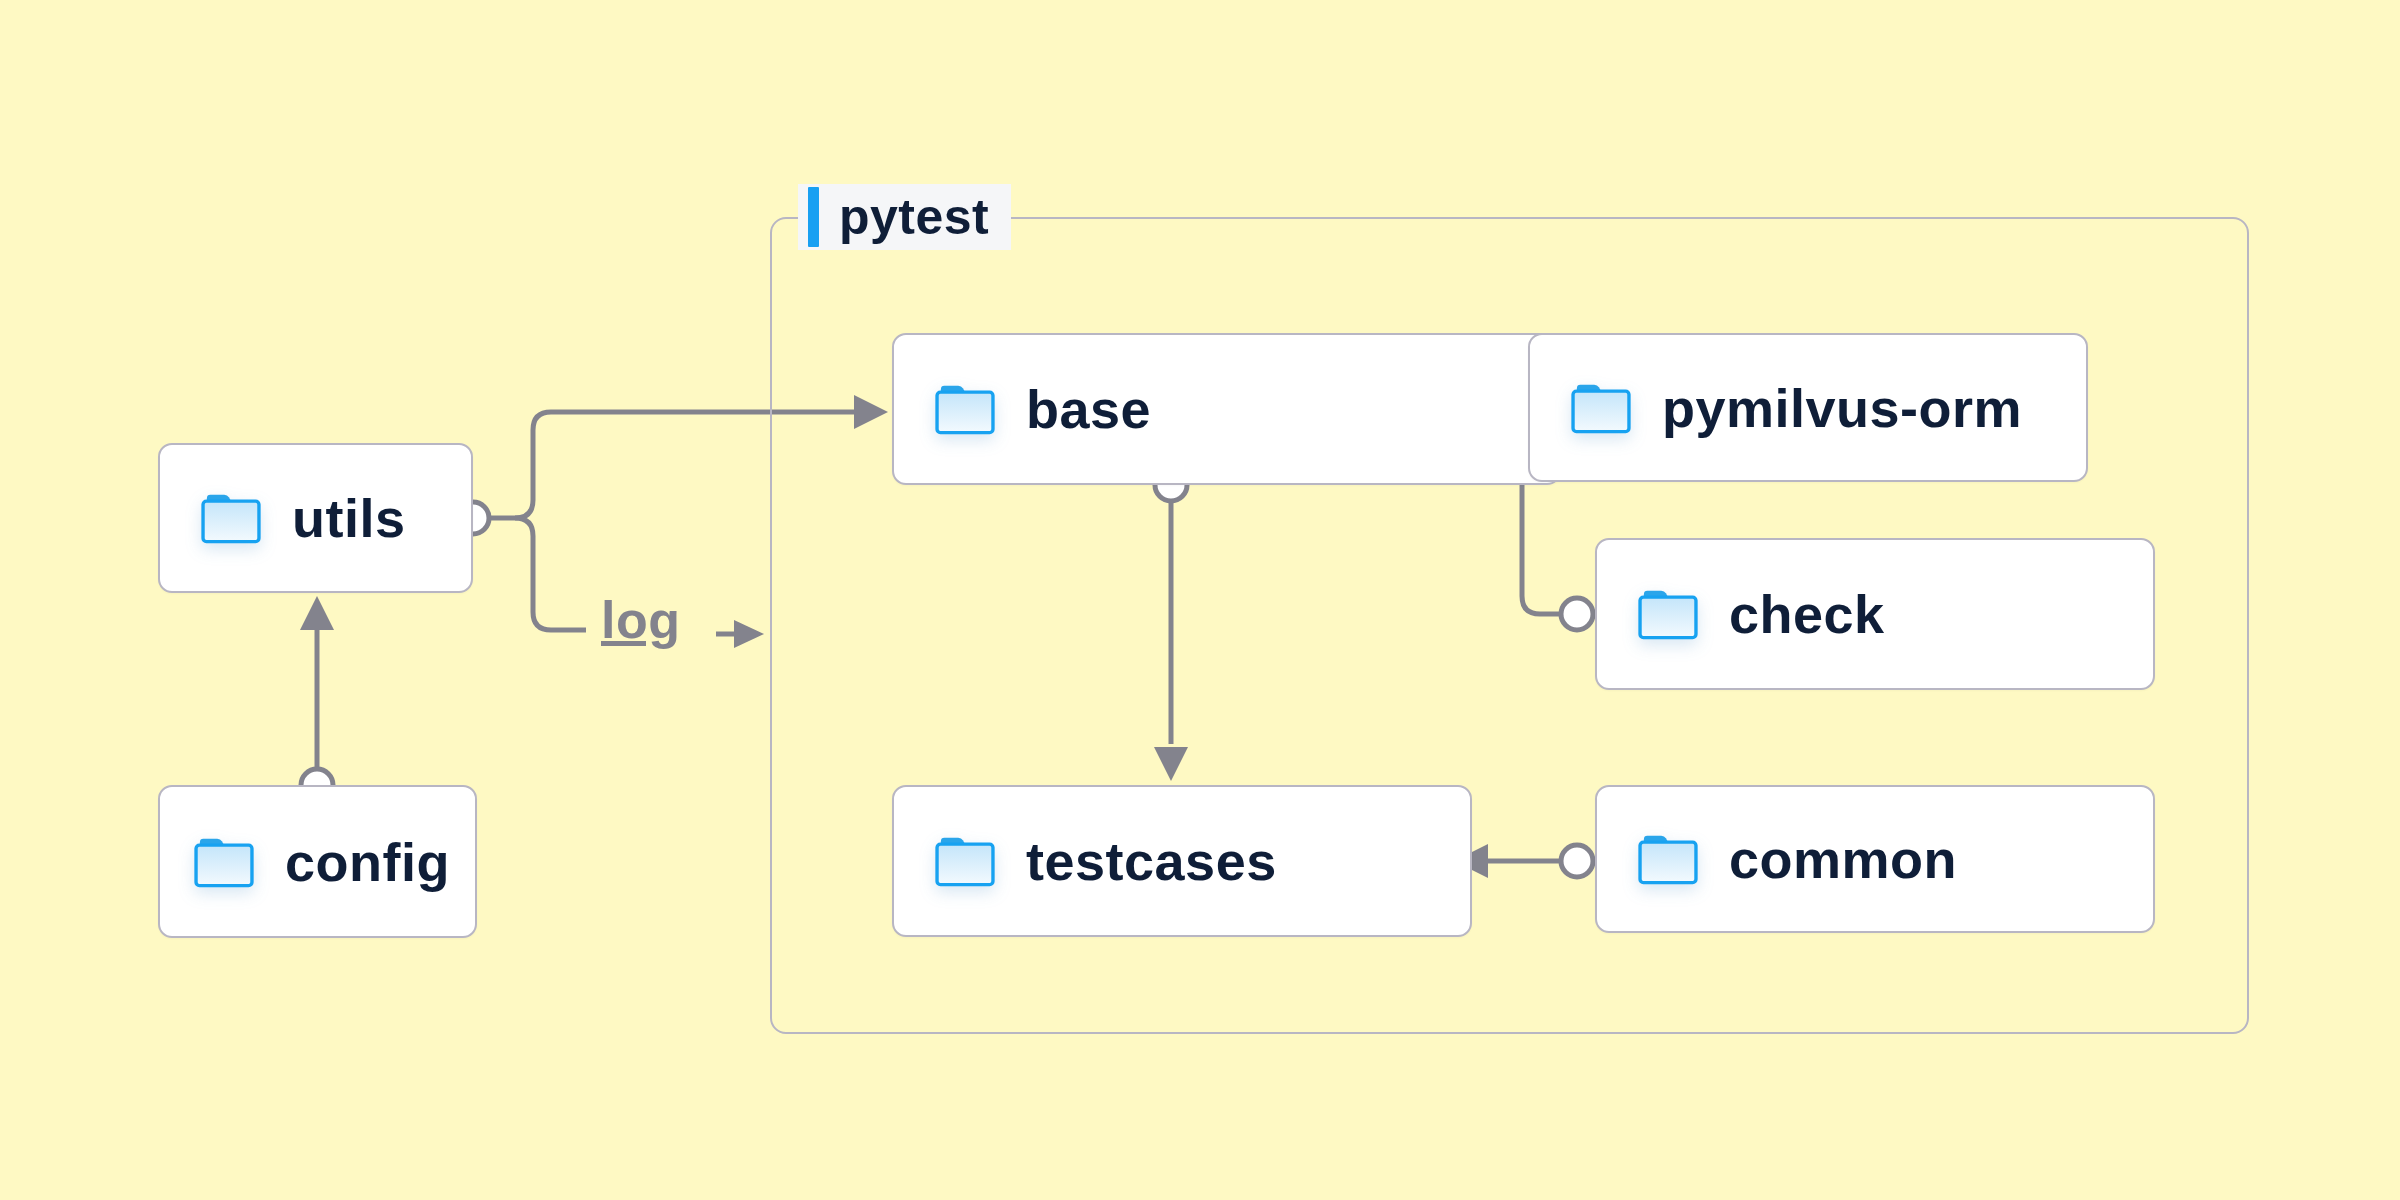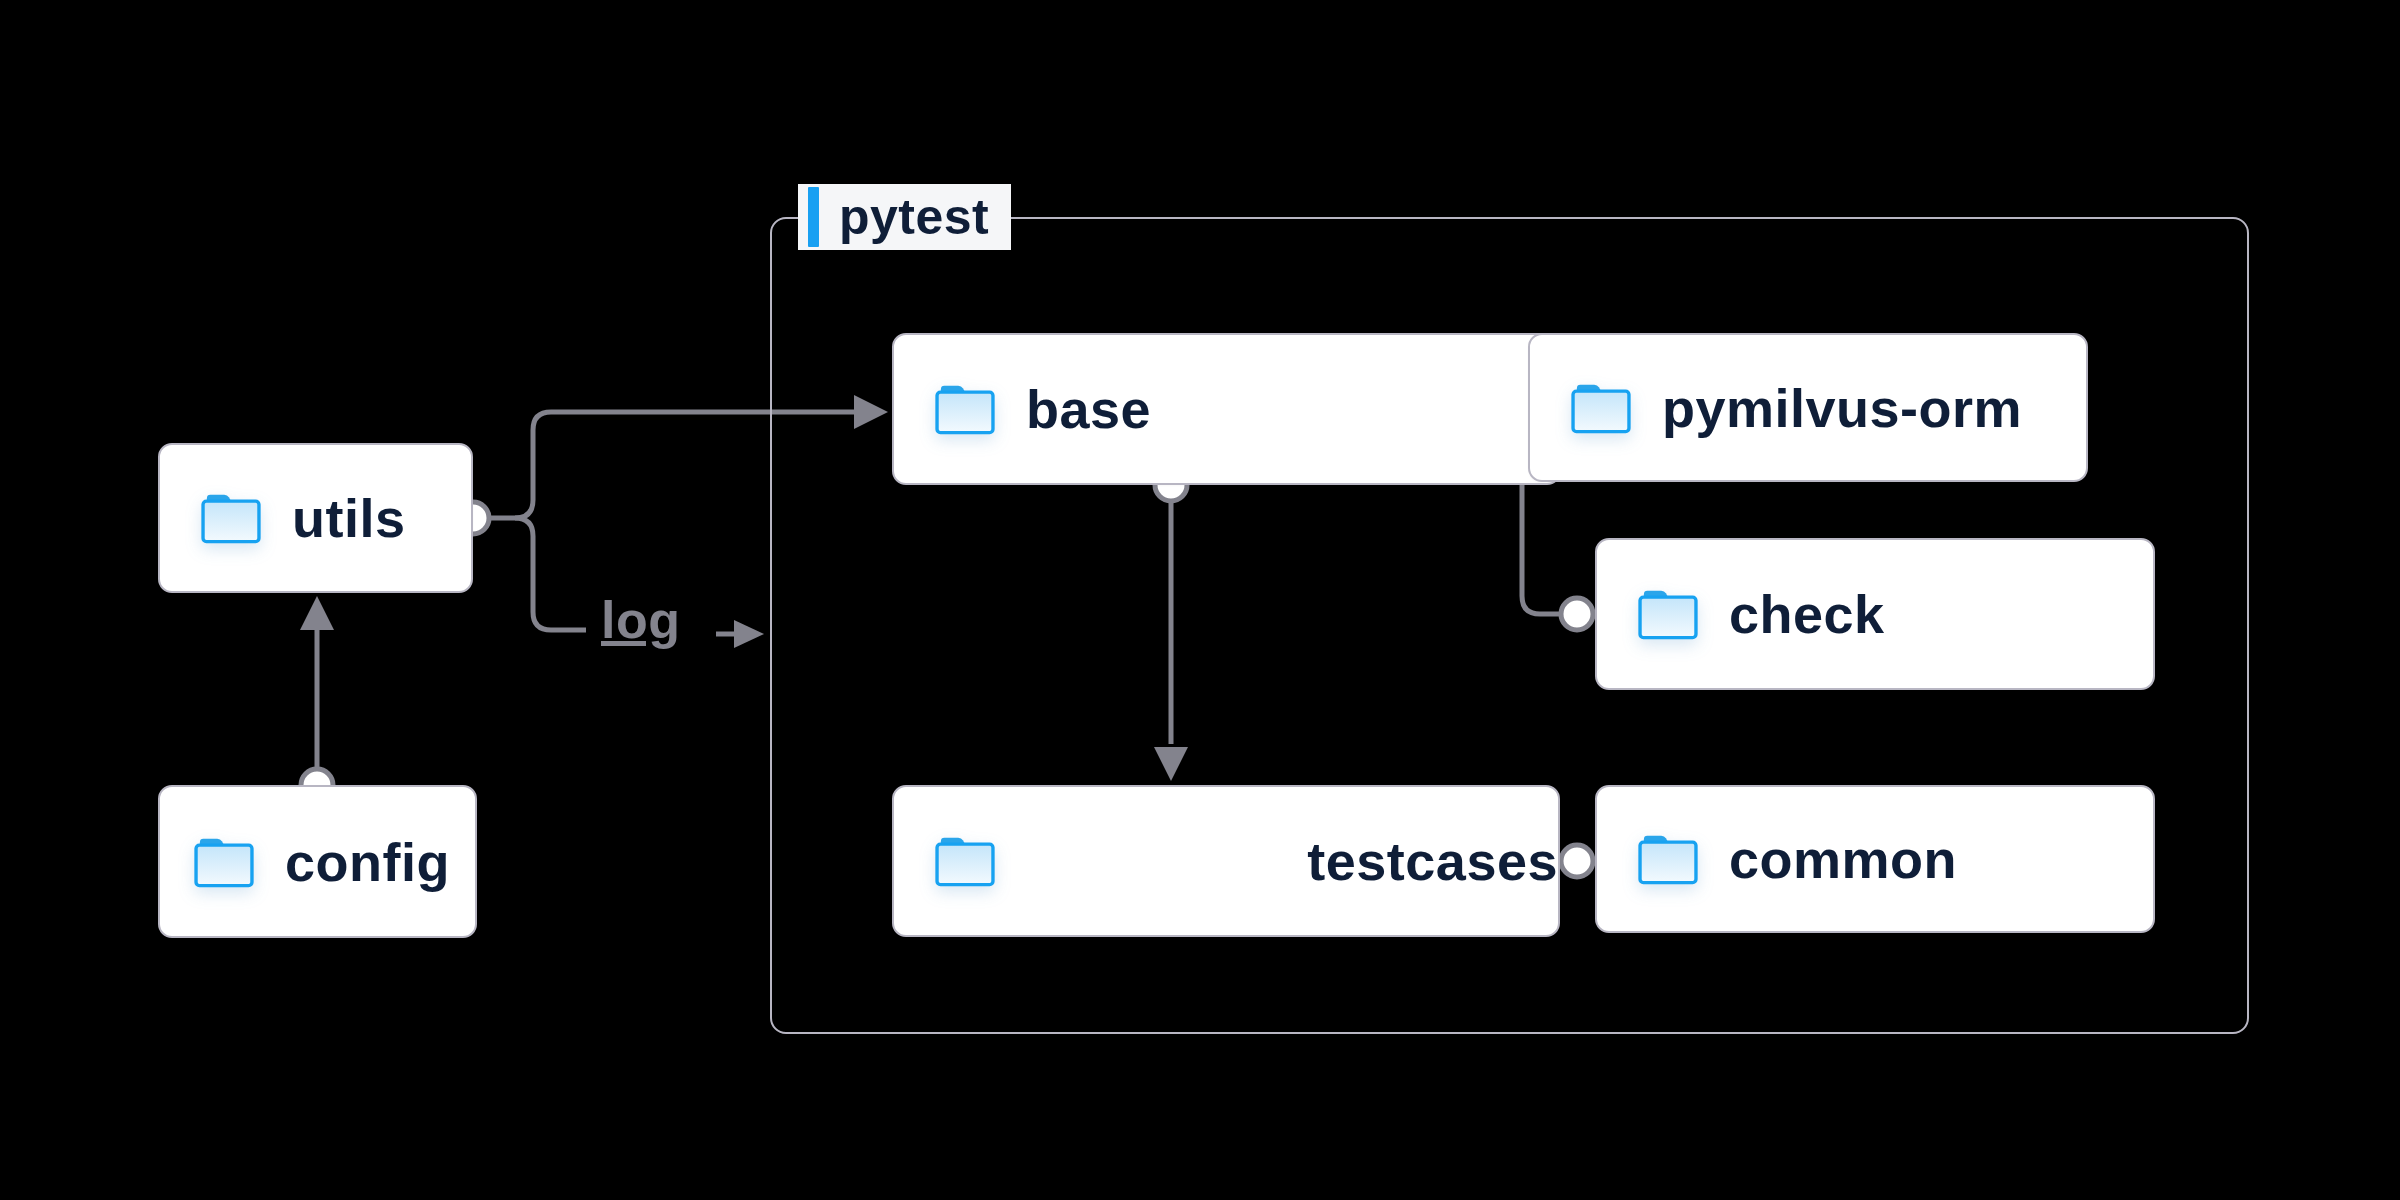--- a/index.html
+++ b/index.html
@@ -1,17 +1,17 @@
 <!DOCTYPE html>
 <html><head>
 <meta charset="utf-8">
 <style>
   html,body{margin:0;padding:0;background:#f5f6f8;}
   #stage{
-    position:relative;width:2400px;height:1200px;background:#000000;overflow:hidden;
+    position:relative;width:2400px;height:1200px;background:#fef9c3;overflow:hidden;
     font-family:"Liberation Sans","DejaVu Sans",sans-serif;
   }
   #connector-layer{position:absolute;left:0;top:0;width:2400px;height:1200px;}
   .edge-line{stroke:#83838d;stroke-width:5;fill:none;}
   .edge-head{fill:#83838d;stroke:none;}
   .port-circle{fill:#ffffff;stroke:#83838d;stroke-width:5;}
 
   .group-box{
     position:absolute;left:770px;top:217px;width:1475px;height:813px;
     border:2px solid #b8b6c3;border-radius:16px;background:transparent;
@@ -33,21 +33,21 @@
     box-shadow:0 1px 2px rgba(20,20,40,0.03);
   }
   .node .folder{flex:0 0 auto;margin-right:30px;display:block;filter:drop-shadow(0 6px 8px rgba(40,120,190,0.18));}
   .node .node-label{font-size:54px;font-weight:700;color:#0f1e38;letter-spacing:0.5px;line-height:1;}
 
   #node-utils     {left:158px; top:443px; width:315px; height:150px;}
   #node-config    {left:158px; top:785px; width:319px; height:153px;padding-left:33px;}
   #node-base      {left:892px; top:333px; width:669px; height:152px;}
   #node-pymilvus  {left:1528px;top:333px; width:560px; height:149px;}
   #node-check     {left:1595px;top:538px; width:560px; height:152px;}
-  #node-testcases {left:892px; top:785px; width:668px; height:152px;justify-content:space-between;}
+  #node-testcases {left:892px; top:785px; width:580px; height:152px;}
   #node-common    {left:1595px;top:785px; width:560px; height:148px;}
 
   .edge-label{
     position:absolute;left:601px;top:594px;
     font-size:52px;font-weight:600;color:#83838d;line-height:1;letter-spacing:0.5px;text-decoration:underline;
   }
 </style>
 </head>
 <body>
 

